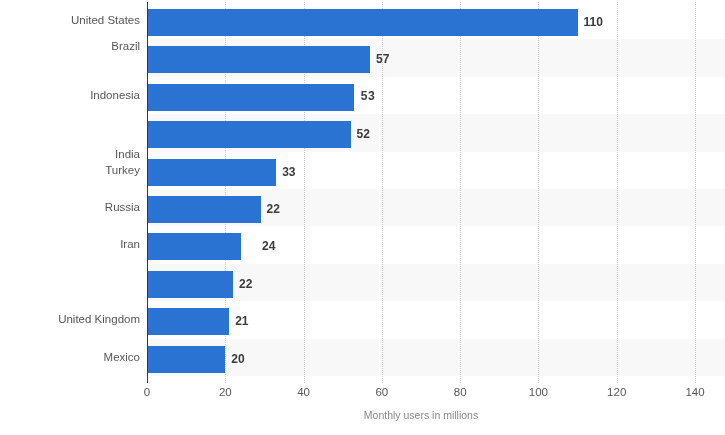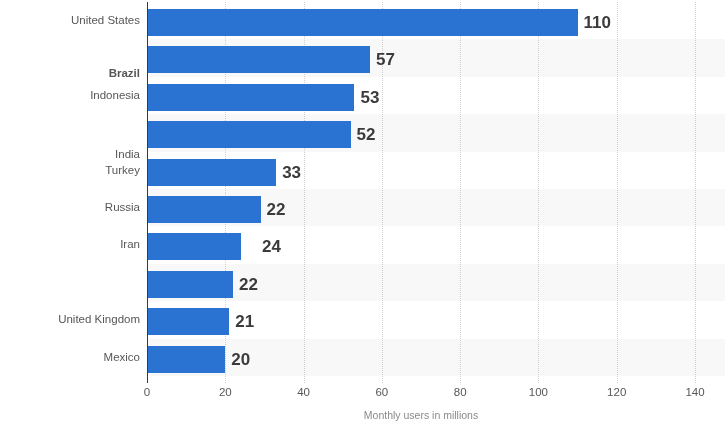--- a/index.html
+++ b/index.html
@@ -103,21 +103,21 @@
 
   .value-labels {
     position: absolute;
     left: 147px;
     top: 2px;
     width: 578px;
     height: 381px;
   }
   .value-label {
     position: absolute;
-    font-size: 17px;
+    font-size: 12px;
     font-weight: bold;
     color: #3b3b3b;
     height: 27px;
     line-height: 27px;
     white-space: nowrap;
   }
 
   
   .x-ticks {
     position: absolute;
@@ -147,21 +147,21 @@
   }
 </style>
 </head>
 <body>
 
 <div id="chart-root">
   <div class="plot-wrap">
 
     <div class="cat-labels">
         <div class="cat-label" style="top: 0px;">United States</div>
-        <div class="cat-label" style="top: 53px; font-weight: bold;">Brazil</div>
+        <div class="cat-label" style="top: 26px;">Brazil</div>
         <div class="cat-label" style="top: 74.8px;">Indonesia</div>
         <div class="cat-label" style="top: 120px; margin-top: 14px;">India</div>
         <div class="cat-label" style="top: 149.6px;">Turkey</div>
         <div class="cat-label" style="top: 187px;">Russia</div>
         <div class="cat-label" style="top: 224.4px;">Iran</div>
         <div class="cat-label" style="top: 299.2px;">United Kingdom</div>
         <div class="cat-label" style="top: 336.6px;">Mexico</div>
       </div>
 
     <div class="plot-area">
@@ -198,21 +198,21 @@
           <div class="bar" style="left: 0px; top: 306.2px; width: 82.2px; background: rgb(43, 115, 210);"></div>
           <div class="bar" style="left: 0px; top: 343.6px; width: 78.2857px; background: rgb(43, 115, 210);"></div>
         </div>
     </div>
 
     <div class="y-axis"></div>
 
     <div class="value-labels">
         <div class="value-label" style="left: 436.571px; top: 7px;">110</div>
         <div class="value-label" style="left: 229.114px; top: 44.4px;">57</div>
-        <div class="value-label" style="left: 213.457px; top: 81.8px;">53</div>
+        <div class="value-label" style="left: 213.457px; top: 81.8px; font-family: Liberation Mono, monospace;">53</div>
         <div class="value-label" style="left: 209.543px; top: 119.2px;">52</div>
         <div class="value-label" style="left: 135.171px; top: 156.6px;">33</div>
         <div class="value-label" style="left: 119.514px; top: 194px;">22</div>
         <div class="value-label" style="left: 115px; top: 231.4px;">24</div>
         <div class="value-label" style="left: 92.1143px; top: 268.8px;">22</div>
         <div class="value-label" style="left: 88.2px; top: 306.2px;">21</div>
         <div class="value-label" style="left: 84.2857px; top: 343.6px;">20</div>
       </div>
 
     <div class="x-ticks">

